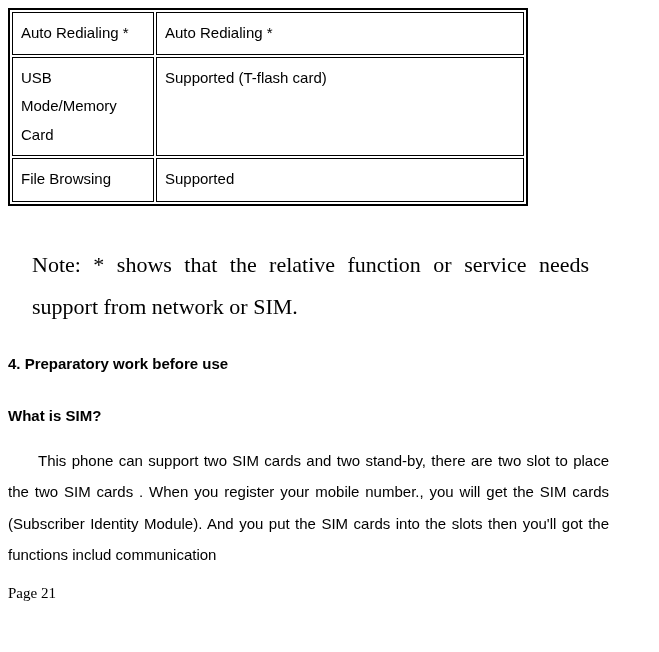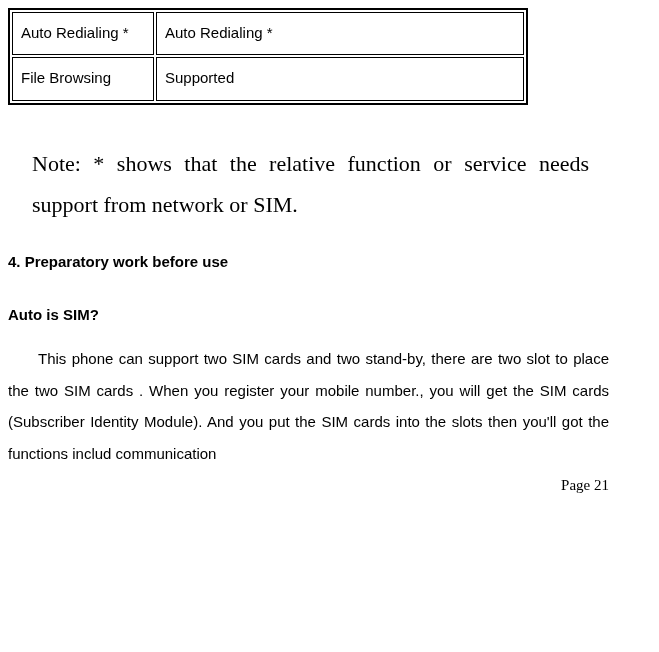--- a/index.html
+++ b/index.html
@@ -56,24 +56,24 @@
     }
     .paragraph {
       margin-top: 14px;
       text-indent: 2em;
       text-align: justify;
       text-justify: inter-word;
       line-height: 2.1;
       font-size: 15px;
     }
     .page-num {
-      text-align: right;
+      text-align: left;
       font-family: 'Times New Roman', Times, serif;
       font-size: 15px;
-      margin-top: 2px;
+      margin-top: 8px;
     }
     .last-row td {
       height: 44px;
       overflow: hidden;
     }
     .clip-bottom {
       overflow: hidden;
       height: 22px;
       display: block;
     }
@@ -81,31 +81,35 @@
 </head>
 <body>
 
 <div class="table-container">
   <table>
     <tbody>
         <tr>
       <td class="col1">Auto Redialing *</td>
       <td>Auto Redialing *</td>
     </tr>
+    <tr>
+      <td class="col1">USB Mode/Memory Card</td>
+      <td>Supported (T-flash card)</td>
+    </tr>
     <tr class="last-row">
       <td class="col1">
             <span class="clip-bottom">File Browsing</span>
           </td>
       <td><span>Supported</span></td>
     </tr>
   </tbody>
     </table>
 </div>
 
 <p class="note">Note: * shows that the relative function or service needs support from network or SIM.</p>
 
 <p class="section-title">4. Preparatory work before use</p>
 
-<p class="sub-heading">Auto is SIM?</p>
+<p class="sub-heading">What is SIM?</p>
 
 <p class="paragraph">This phone can support two SIM cards and two stand-by, there are two slot to place the two SIM cards . When you register your mobile number., you will get the SIM cards (Subscriber Identity Module). And you put the SIM cards into the slots then you'll got the functions includ communication</p>
 
 <p class="page-num">Page 21</p>
 
 </body></html>

